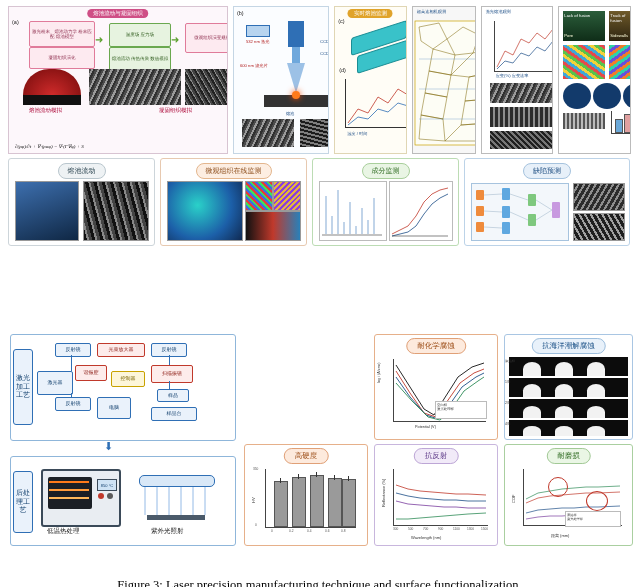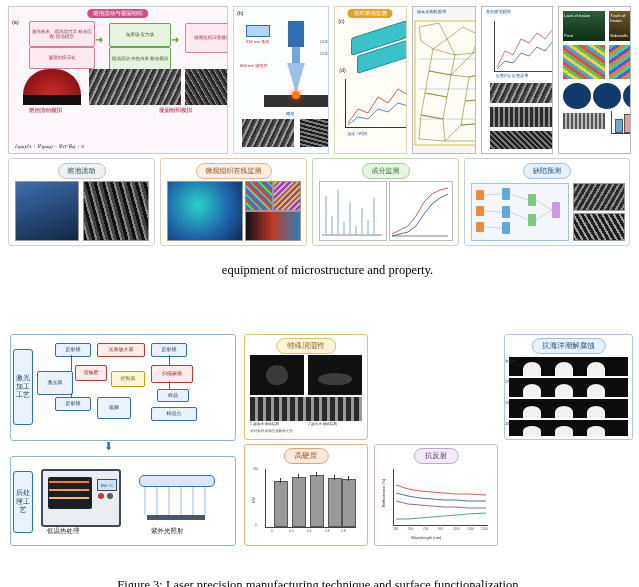--- a/index.html
+++ b/index.html
@@ -324,21 +324,20 @@
               <line x1="64" y1="36" x2="80" y2="26"></line>
             </g>
           </svg>
         </div>
         <div class="mini" style="left:108px;top:24px;width:50px;height:26px;background:repeating-linear-gradient(120deg,#2b2b2b 0 3px,#8d8d8d 3px 5px);"></div>
         <div class="mini" style="left:108px;top:54px;width:50px;height:26px;background:repeating-linear-gradient(-120deg,#1f1f1f 0 3px,#a0a0a0 3px 5px);"></div>
       </div>
     </div>
 
     <div class="cap" style="top:255px;">
-      <div>equipment of microstructure and property.</div>
     </div>
   </div>
 
   <div class="fig3">
 
     <div class="f3-left">
 
       <div class="schem" style="left:2px;top:28px;width:224px;height:105px;">
         <div class="sidetab" style="left:2px;top:14px;width:18px;height:74px;">激光加工工艺</div>
 
@@ -390,34 +389,38 @@
         </svg>
         <div style="position:absolute;left:136px;top:58px;width:58px;height:5px;background:#4a5a6a;"></div>
 
         <div style="position:absolute;left:36px;top:70px;font-family:'Liberation Sans',sans-serif;font-size:6.5px;color:#222;">低温热处理</div>
         <div style="position:absolute;left:140px;top:70px;font-family:'Liberation Sans',sans-serif;font-size:6.5px;color:#222;">紫外光照射</div>
       </div>
     </div>
 
     <div class="f3-right">
 
-      <div class="qcard q-yel" style="left:0;top:28px;width:122px;height:104px;">
-        <div class="qtitle">特殊润湿性</div>
-        <div style="position:absolute;left:5px;top:20px;width:54px;height:40px;background:#0f0f0f;">
-          <div class="drop" style="left:16px;top:10px;width:22px;height:20px;background:#3a3a3a;"></div>
-        </div>
-        <div style="position:absolute;left:63px;top:20px;width:54px;height:40px;background:#111;">
-          <div class="drop" style="left:10px;top:18px;width:34px;height:12px;background:#3d3d3d;"></div>
-        </div>
-        <div style="position:absolute;left:5px;top:62px;width:112px;height:24px;background:repeating-linear-gradient(90deg,#2a2a2a 0 5px,#999 5px 8px);"></div>
-        <div style="position:absolute;left:5px;top:87px;font-family:'Liberation Sans',sans-serif;font-size:3.6px;color:#333;">1 超疏水 微纳结构</div>
-        <div style="position:absolute;left:63px;top:87px;font-family:'Liberation Sans',sans-serif;font-size:3.6px;color:#333;">2 超亲水 微纳结构</div>
-        <div style="position:absolute;left:5px;top:94px;font-family:'Liberation Sans',sans-serif;font-size:3.6px;color:#555;">水对多种液体的接触角照片</div>
-      </div>
-
+
+      <div class="qcard q-org" style="left:130px;top:28px;width:122px;height:104px;">
+        <div class="qtitle">耐化学腐蚀</div>
+        <div class="plot" style="left:18px;top:24px;width:92px;height:62px;">
+          <svg width="92" height="62" viewBox="0 0 92 62">
+            <polyline points="2,6 16,28 30,50 40,56 50,40 64,18 78,8 90,4" fill="none" stroke="#111" stroke-width="0.9"></polyline>
+            <polyline points="2,12 16,34 30,54 42,58 52,44 66,24 80,14 90,10" fill="none" stroke="#c0392b" stroke-width="0.9"></polyline>
+            <polyline points="2,18 16,38 32,56 44,60 54,48 68,28 82,18 90,14" fill="none" stroke="#1d4e86" stroke-width="0.9"></polyline>
+            <polyline points="2,24 18,42 34,58 46,61 56,52 70,32 84,22 90,18" fill="none" stroke="#2e8b57" stroke-width="0.9"></polyline>
+          </svg>
+        </div>
+        <div style="position:absolute;left:60px;top:66px;width:48px;height:14px;border:1px solid #bbb;background:#fff;font-family:'Liberation Sans',sans-serif;font-size:3.4px;color:#333;padding:1px;line-height:1.3;">
+          <div>空白样</div>
+          <div>激光处理样</div>
+        </div>
+        <div style="position:absolute;left:40px;top:90px;font-family:'Liberation Sans',sans-serif;font-size:3.8px;color:#333;">Potential (V)</div>
+        <div style="position:absolute;left:2px;top:48px;transform:rotate(-90deg);transform-origin:left top;font-family:'Liberation Sans',sans-serif;font-size:3.8px;color:#333;">log i (A/cm²)</div>
+      </div>
 
       <div class="qcard q-blu" style="left:260px;top:28px;width:127px;height:104px;">
         <div class="qtitle">抗海洋潮解腐蚀</div>
         <div style="position:absolute;left:4px;top:22px;width:119px;height:19px;background:#0c0c0c;">
           <div class="whitebump" style="left:14px;top:5px;width:18px;height:14px;"></div>
           <div class="whitebump" style="left:46px;top:5px;width:18px;height:14px;"></div>
           <div class="whitebump" style="left:78px;top:5px;width:18px;height:14px;"></div>
         </div>
         <div style="position:absolute;left:4px;top:43px;width:119px;height:19px;background:#0c0c0c;">
           <div class="whitebump" style="left:14px;top:6px;width:18px;height:13px;"></div>
@@ -478,18 +481,37 @@
         <div class="axnum" style="left:8px;top:22px;">350</div>
         <div class="axnum" style="left:10px;top:78px;">0</div>
         <div class="axnum" style="left:26px;top:84px;">0</div>
         <div class="axnum" style="left:44px;top:84px;">0.2</div>
         <div class="axnum" style="left:62px;top:84px;">0.4</div>
         <div class="axnum" style="left:80px;top:84px;">0.6</div>
         <div class="axnum" style="left:96px;top:84px;">0.8</div>
         <div style="position:absolute;left:6px;top:58px;transform:rotate(-90deg);transform-origin:left top;font-family:'Liberation Sans',sans-serif;font-size:4px;color:#333;">HV</div>
       </div>
 
+      <div class="qcard q-grn" style="left:260px;top:138px;width:127px;height:100px;">
+        <div class="qtitle">耐磨损</div>
+        <div class="plot" style="left:18px;top:24px;width:98px;height:56px;">
+          <svg width="98" height="56" viewBox="0 0 98 56">
+            <polyline points="2,30 14,24 26,22 38,20 50,19 62,18 74,18 96,17" fill="none" stroke="#2e8b57" stroke-width="0.7"></polyline>
+            <polyline points="2,34 14,29 26,27 38,26 50,25 62,24 74,24 96,23" fill="none" stroke="#c0392b" stroke-width="0.7"></polyline>
+            <polyline points="2,44 14,41 26,40 38,39 50,39 62,38 74,38 96,37" fill="none" stroke="#1d4e86" stroke-width="0.7"></polyline>
+            <polyline points="2,50 14,48 26,47 38,47 50,46 62,46 74,45 96,45" fill="none" stroke="#7a3d9e" stroke-width="0.7"></polyline>
+          </svg>
+          <div class="circ" style="left:24px;top:8px;width:18px;height:18px;"></div>
+          <div class="circ" style="left:62px;top:22px;width:20px;height:18px;"></div>
+        </div>
+        <div style="position:absolute;left:60px;top:66px;width:52px;height:12px;border:1px solid #bbb;background:#fff;font-family:'Liberation Sans',sans-serif;font-size:3.2px;color:#333;padding:1px;line-height:1.25;">
+          <div>原始样</div>
+          <div>激光处理样</div>
+        </div>
+        <div style="position:absolute;left:46px;top:88px;font-family:'Liberation Sans',sans-serif;font-size:4px;color:#333;">距离 (mm)</div>
+        <div style="position:absolute;left:6px;top:58px;transform:rotate(-90deg);transform-origin:left top;font-family:'Liberation Sans',sans-serif;font-size:4px;color:#333;">COF</div>
+      </div>
     </div>
   </div>
 
   <div class="cap" style="top:576px;">Figure 3: Laser precision manufacturing technique and surface functionalization.</div>
 
 </div>
 
 </body></html>

